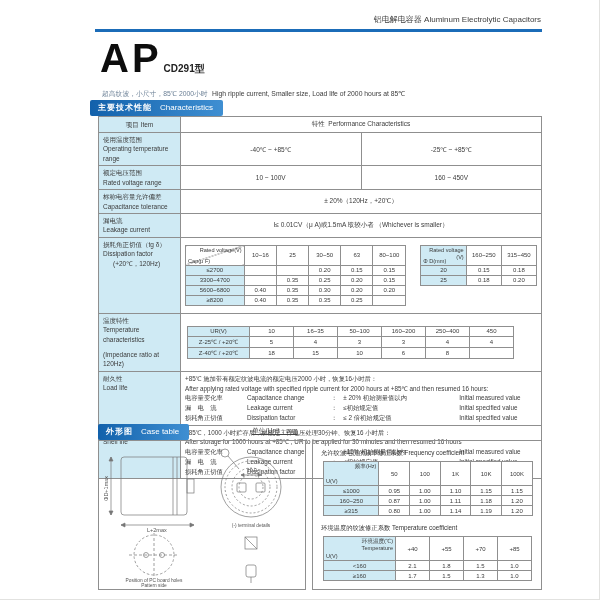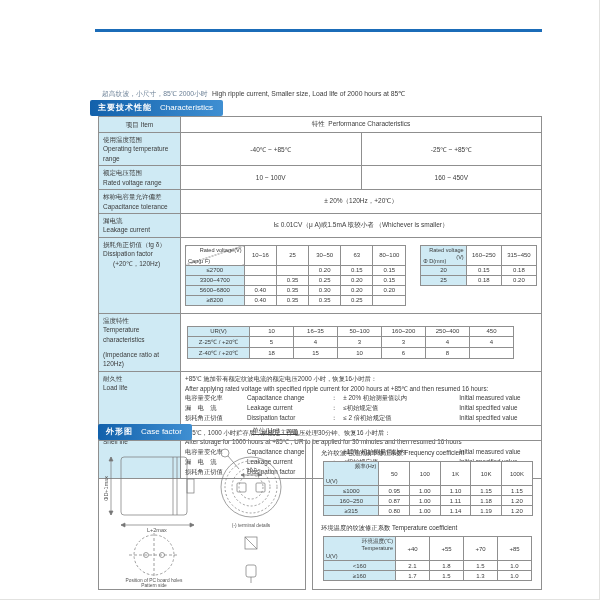--- a/index.html
+++ b/index.html
@@ -70,22 +70,26 @@
   .tempc td{width:34px;}
   .tempc td:first-child{width:72px;}
   .coef .corner{height:24px;}
   svg text{font-family:"Liberation Sans", sans-serif;fill:#555;}
 </style>
 </head>
 <body>
 
 <div class="page">
 
+  <div class="tophead">铝电解电容器 Aluminum Electrolytic Capacitors</div>
   <div class="rule"></div>
 
+  <div class="brand">
+    <span class="series">AP</span><span class="model">CD291型</span>
+  </div>
   <div class="desc">
     <span class="cn">超高纹波，小尺寸，85℃ 2000小时</span>
     <span class="en">High ripple current, Smaller size, Load life of 2000 hours at 85℃</span>
   </div>
 
   <div class="badge badge-specs">
     <span class="b-cn">主要技术性能</span>
     <span class="b-en">Characteristics</span>
   </div>
 
@@ -329,21 +333,21 @@
                 </div>
               </div>
           </div>
         </td>
       </tr>
     </tbody>
   </table>
 
   <div class="badge badge-case">
     <span class="b-cn">外形图</span>
-    <span class="b-en">Case factor</span>
+    <span class="b-en">Case table</span>
   </div>
   <div class="unit">单位/Unit：mm</div>
 
   <div class="casebox-left">
     <svg width="206" height="148" viewBox="0 0 206 148">
 
       <g stroke="#777" stroke-width="0.7" fill="none">
         <rect x="22" y="16" width="66" height="58" rx="3"></rect>
         <line x1="74" y1="16" x2="74" y2="74"></line>
         <line x1="78" y1="16" x2="78" y2="74"></line>

